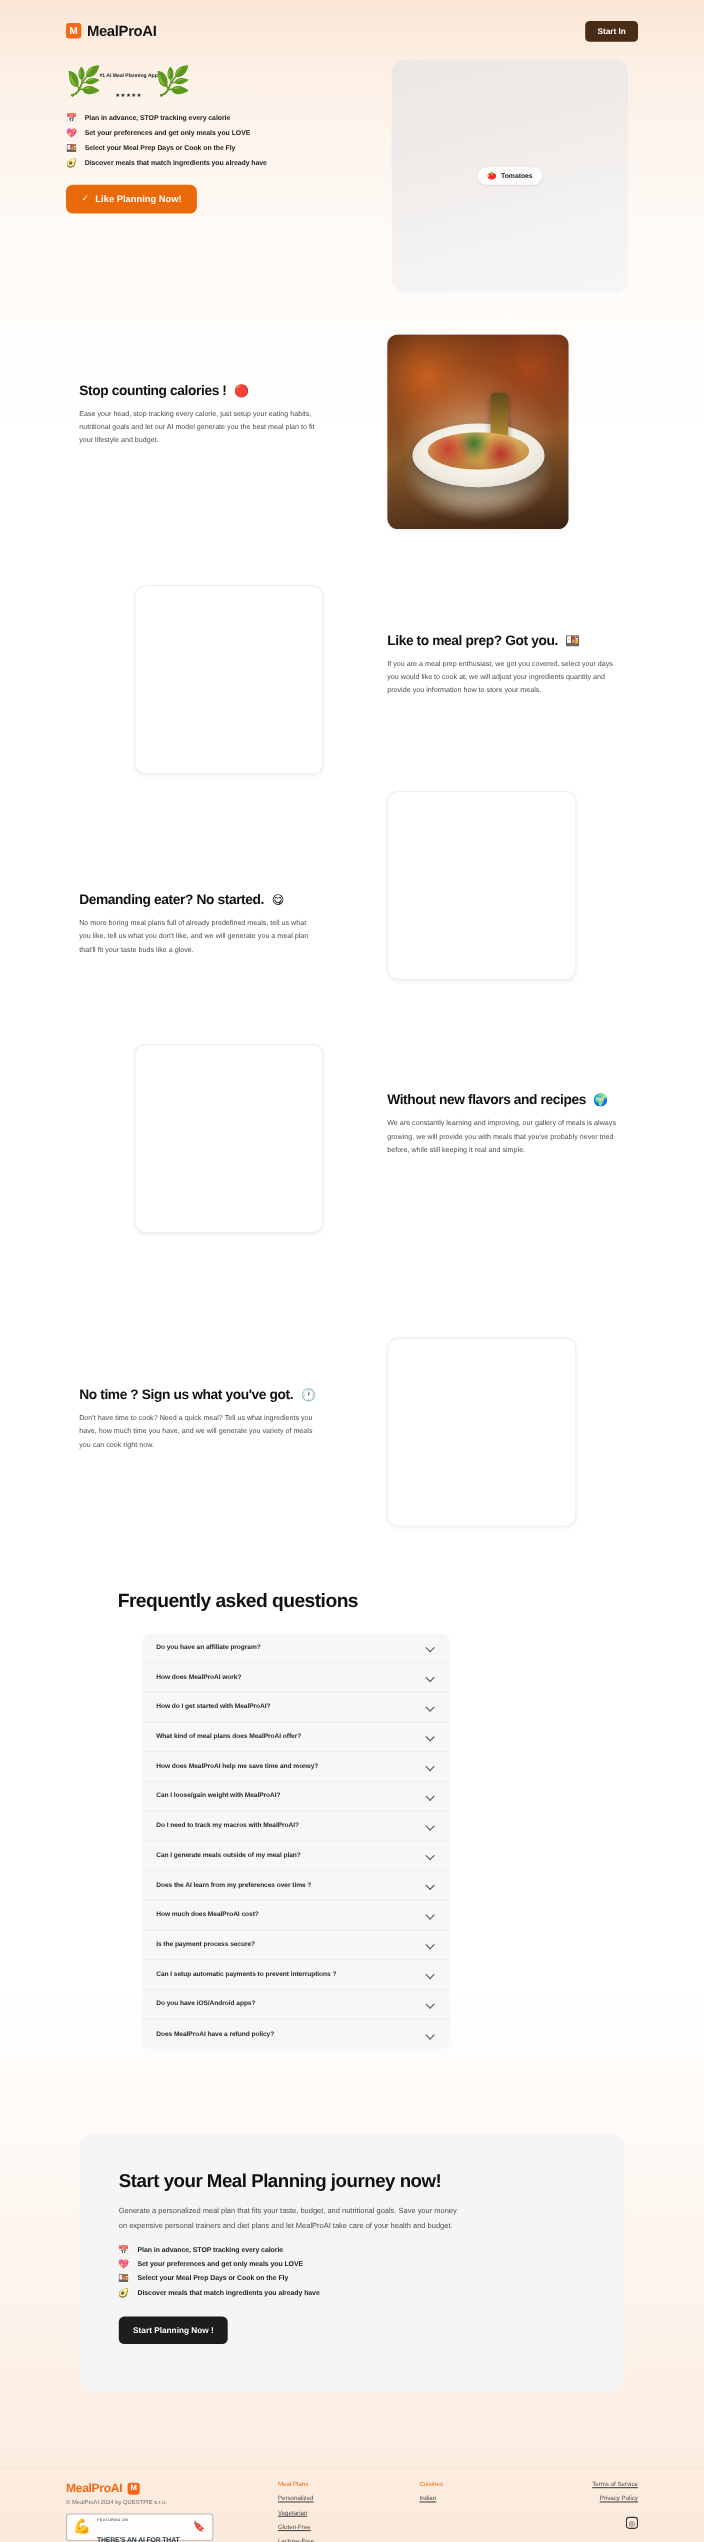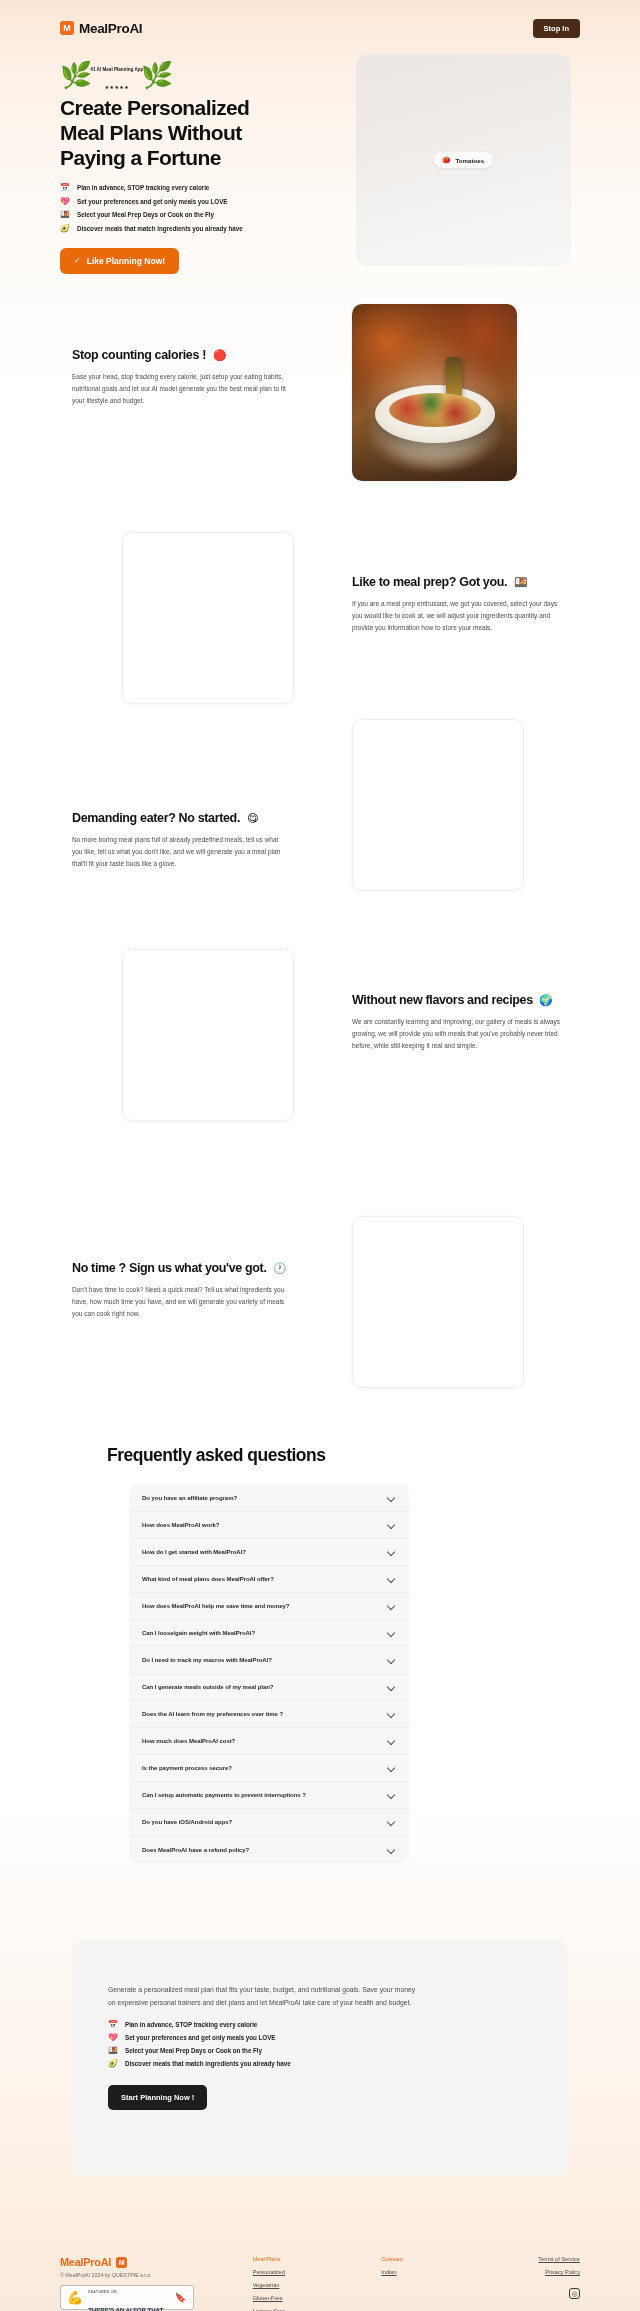--- a/index.html
+++ b/index.html
@@ -196,34 +196,33 @@
 </head>
 <body>
 
 <div class="page">
 
   <div class="nav">
     <div class="brand">
       <span class="brand-mark">M</span>
       <span class="brand-name">MealProAI</span>
     </div>
-    <button class="signin-btn">Stop In</button>
+    <button class="signin-btn">Start In</button>
   </div>
 
   <div class="hero">
     <div class="hero-left">
       <div class="badge-wrap">
         <span class="laurel">🌿</span>
         <span class="badge-text">
           <span class="badge-line1">#1 AI Meal Planning App</span><br>
           <span class="badge-stars">★★★★★</span>
         </span>
         <span class="laurel">🌿</span>
       </div>
-      <h1 class="hero-title">Create Personalized Meal Plans Without Paying a Fortune</h1>
       <div class="bullets">
         <div class="bullet">
           <span class="bullet-ico">📅</span>
           <span class="bullet-txt">Plan in advance, STOP tracking every calorie</span>
         </div>
         <div class="bullet">
           <span class="bullet-ico">💖</span>
           <span class="bullet-txt">Set your preferences and get only meals you LOVE</span>
         </div>
         <div class="bullet">
@@ -363,20 +362,21 @@
           <span class="faq-chev"></span>
         </div>
       <div class="faq-item">
           <span class="faq-q">Does MealProAI have a refund policy?</span>
           <span class="faq-chev"></span>
         </div>
     </div>
   </div>
 
   <div class="cta-section">
+    <div class="cta-title">Start your Meal Planning journey now!</div>
     <div class="cta-body">Generate a personalized meal plan that fits your taste, budget, and nutritional goals. Save your money on expensive personal trainers and diet plans and let MealProAI take care of your health and budget.</div>
     <div class="cta-bullets">
       <div class="bullet">
         <span class="bullet-ico">📅</span>
         <span class="bullet-txt">Plan in advance, STOP tracking every calorie</span>
       </div>
       <div class="bullet">
         <span class="bullet-ico">💖</span>
         <span class="bullet-txt">Set your preferences and get only meals you LOVE</span>
       </div>

